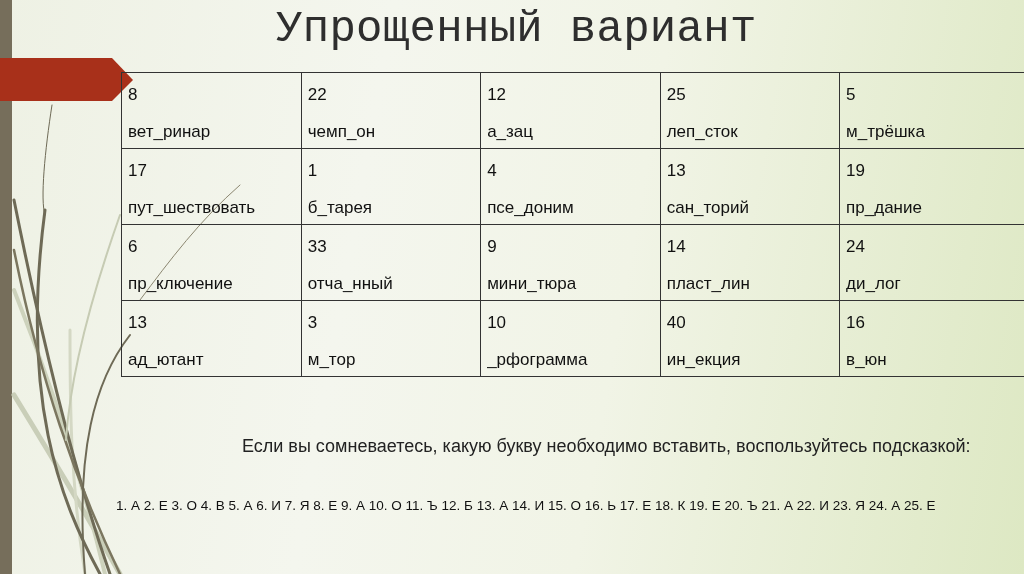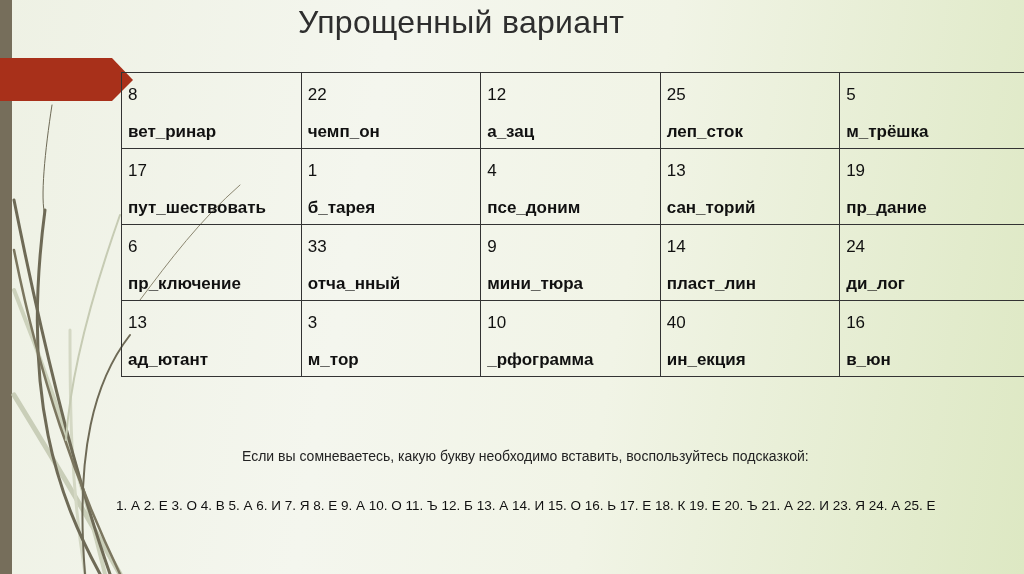--- a/index.html
+++ b/index.html
@@ -27,26 +27,25 @@
       pointer-events: none;
     }
     .banner {
       position: absolute;
       left: 0; top: 58px;
       width: 133px; height: 43px;
     }
     .title {
       position: absolute;
       left: 276px; top: 4px;
-      font-family: Liberation Sans, sans-serif;
-      font-size: 32px;
+      font-family: Liberation Mono, monospace;
+      font-size: 44px;
       color: #2e2e2e;
       letter-spacing: 0.3px;
       font-weight: normal;
-      margin-left: 22px;
     }
     table.grid {
       position: absolute;
       left: 121px; top: 72px;
       border-collapse: collapse;
       font-family: "Liberation Sans", sans-serif;
       font-size: 17px;
       color: #111;
     }
     table.grid td {
@@ -63,27 +62,26 @@
     }
     .num {
       display: block;
       margin-top: 12px;
       line-height: 20px;
     }
     .word {
       display: block;
       margin-top: 17px;
       line-height: 20px;
-      font-weight: bold;
     }
     .hint {
       position: absolute;
-      left: 242px; top: 448px;
+      left: 242px; top: 436px;
       font-family: "Liberation Sans", sans-serif;
-      font-size: 14px;
+      font-size: 18px;
       color: #222;
       z-index: 2;
     }
     .answers {
       position: absolute;
       left: 116px; top: 495px;
       width: 890px;
       font-family: Liberation Sans, sans-serif;
       font-size: 13.5px;
       line-height: 21px;

